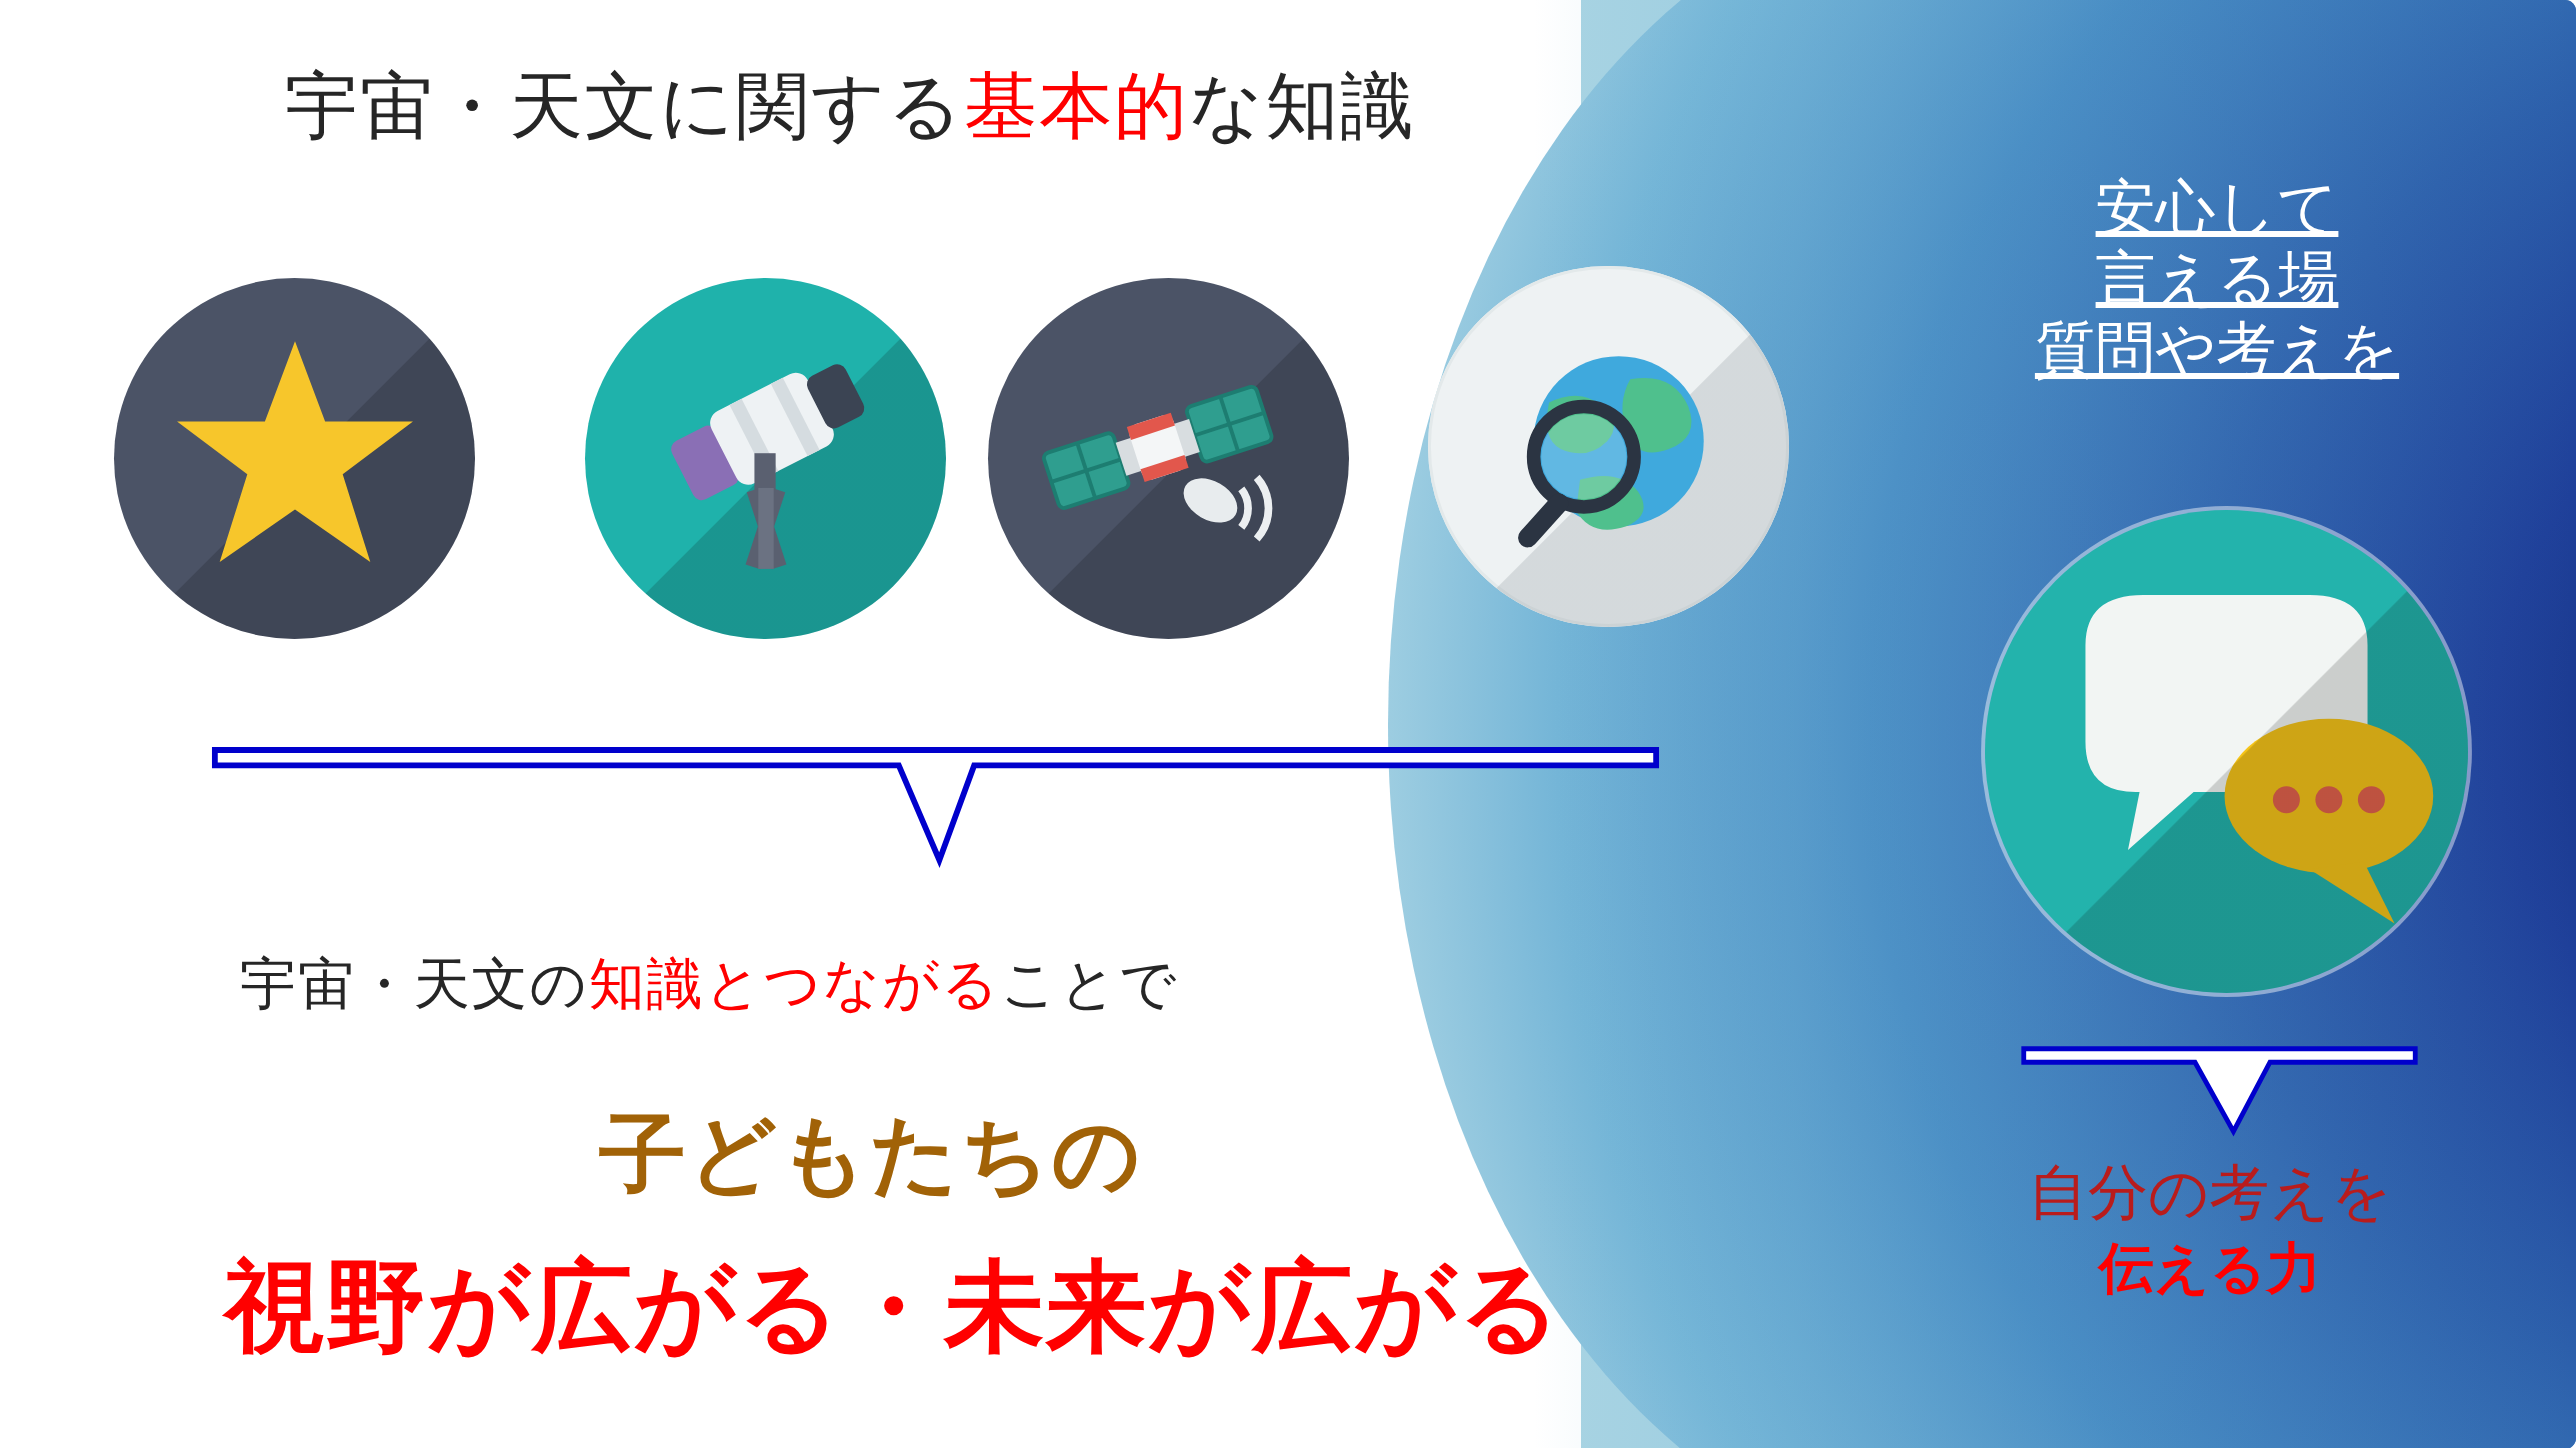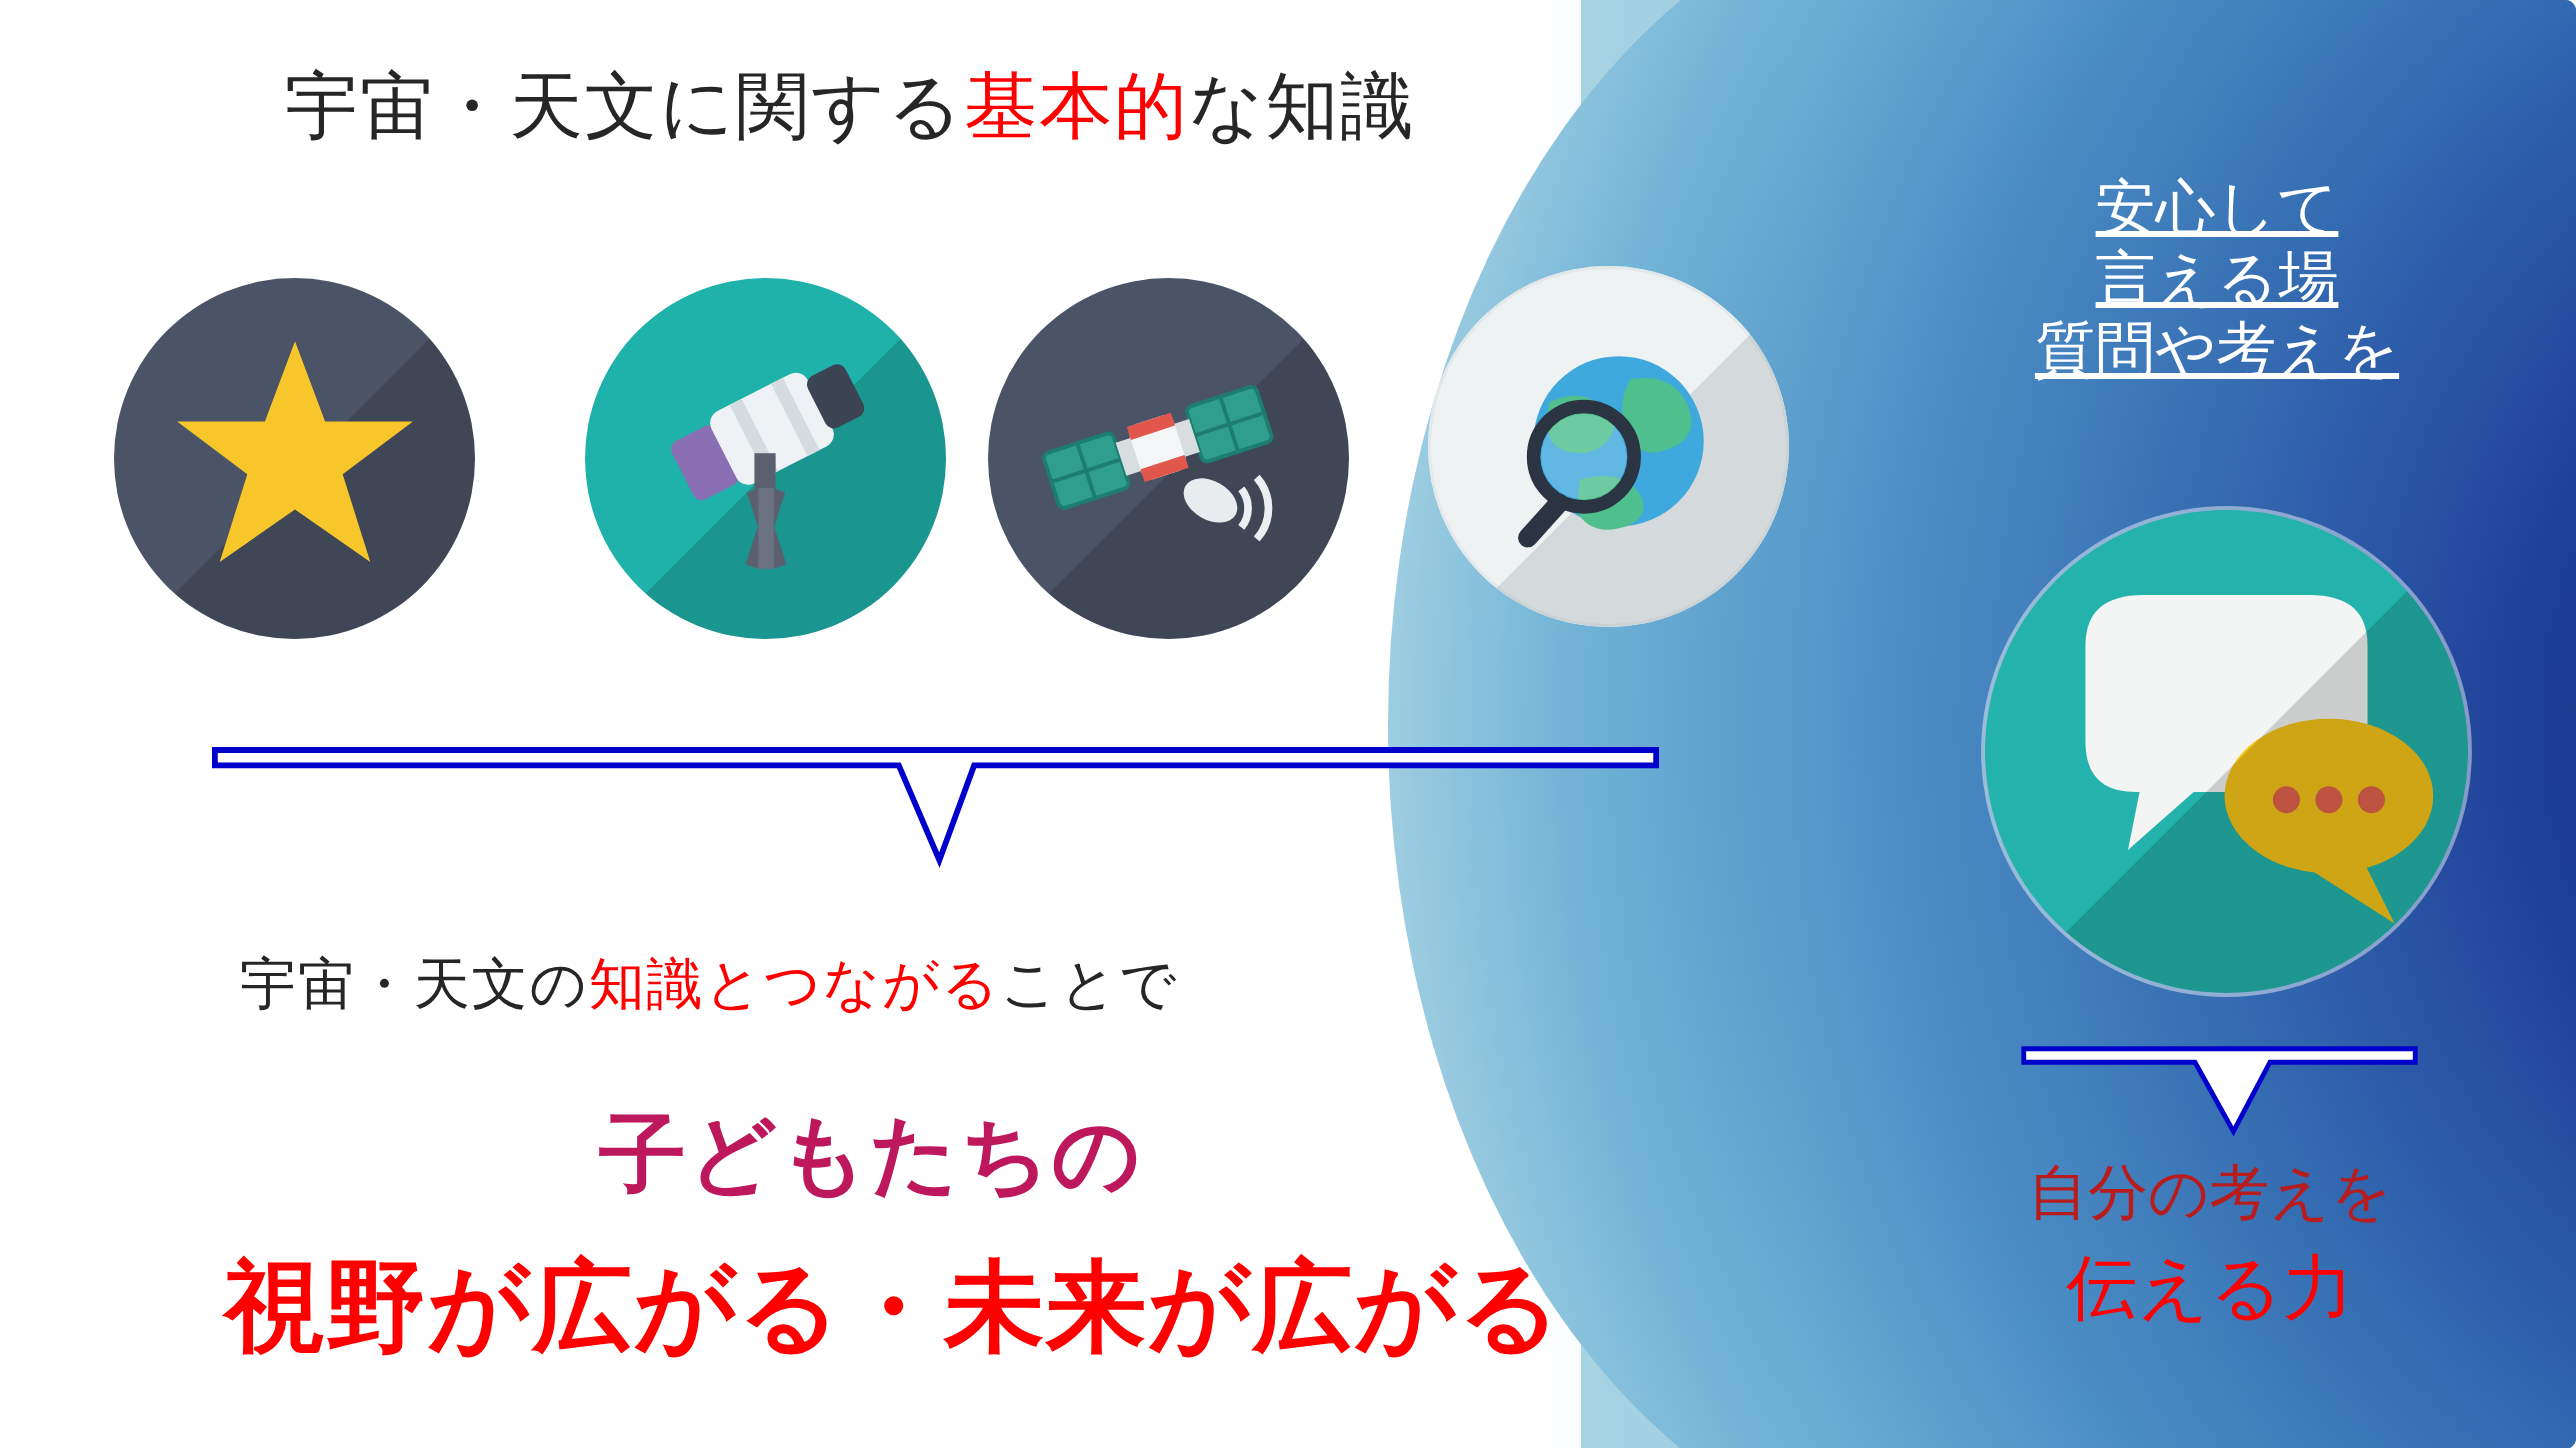--- a/index.html
+++ b/index.html
@@ -37,31 +37,31 @@
   .sat{position:absolute;left:50%;top:50%;transform:translate(-50%,-50%);}
   .globe{position:absolute;left:50%;top:50%;transform:translate(-50%,-50%);}
 
   
   .arrow-left{position:absolute;left:211px;top:744px;width:1449px;height:126px;}
   
   .arrow-right{position:absolute;left:2019px;top:1043px;width:401px;height:101px;}
 
   
   .line2{position:absolute;left:240px;top:947px;font-size:56px;letter-spacing:1.9px;white-space:nowrap;color:#262626;}
-  .line3{position:absolute;left:599px;top:1096px;font-size:87px;font-weight:bold;color:#be185d;letter-spacing:1.9px;white-space:nowrap;}
+  .line3{position:absolute;left:599px;top:1096px;font-size:87px;font-weight:bold;color:#a16207;letter-spacing:1.9px;white-space:nowrap;}
   .line4{position:absolute;left:224px;top:1241px;font-size:100px;font-weight:bold;color:#ff0000;letter-spacing:1.9px;white-space:nowrap;}
 
   
   .r-top{position:absolute;left:2014px;top:172px;width:406px;text-align:center;color:#ffffff;font-size:60px;line-height:1.18;}
   .r-top div{white-space:nowrap;text-decoration:underline;}
   .chat-circle{position:absolute;left:1985px;top:510px;width:483px;height:483px;border-radius:50%;
     background:#23b3ac;overflow:hidden;box-shadow:0 0 0 3.9px rgba(255,255,255,.45);}
   .r-bot{position:absolute;left:1959px;top:1159px;width:502px;text-align:center;line-height:1.12;}
   .r-bot .w{color:#b91c1c;font-size:60px;white-space:nowrap;display:block;}
-  .r-bot .r{color:#ff0000;font-size:71px;font-weight:normal;white-space:nowrap;display:block;margin-top:22px;}
+  .r-bot .r{color:#ff0000;font-size:55px;font-weight:bold;white-space:nowrap;display:block;margin-top:12px;}
 </style>
 </head>
 <body>
 
 <div class="slide">
 
   <div class="blue-band"></div>
   <div class="blue-lens"></div>
   <div class="blue-soft"></div>
 

